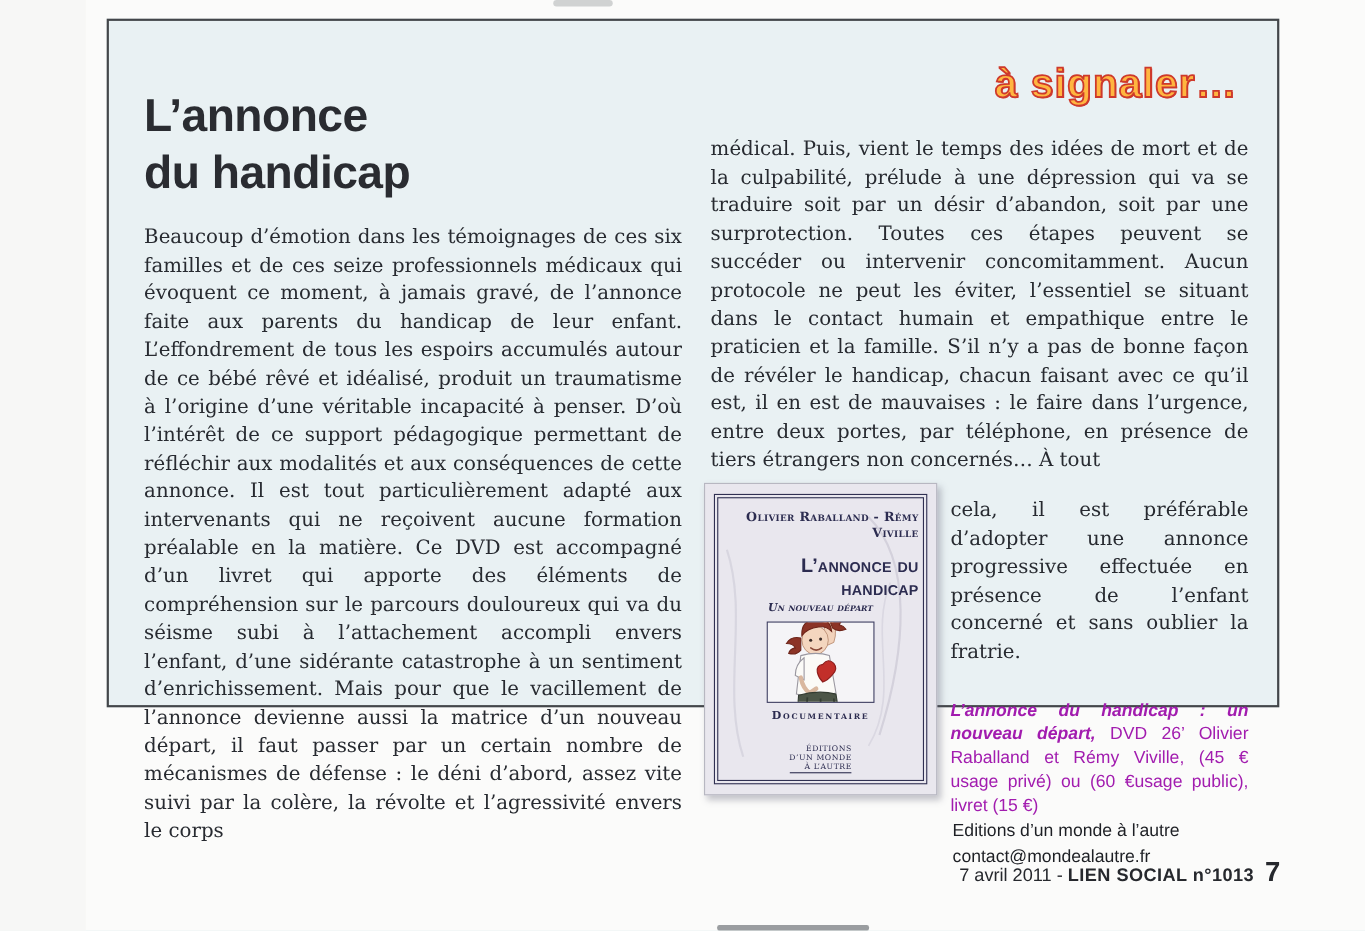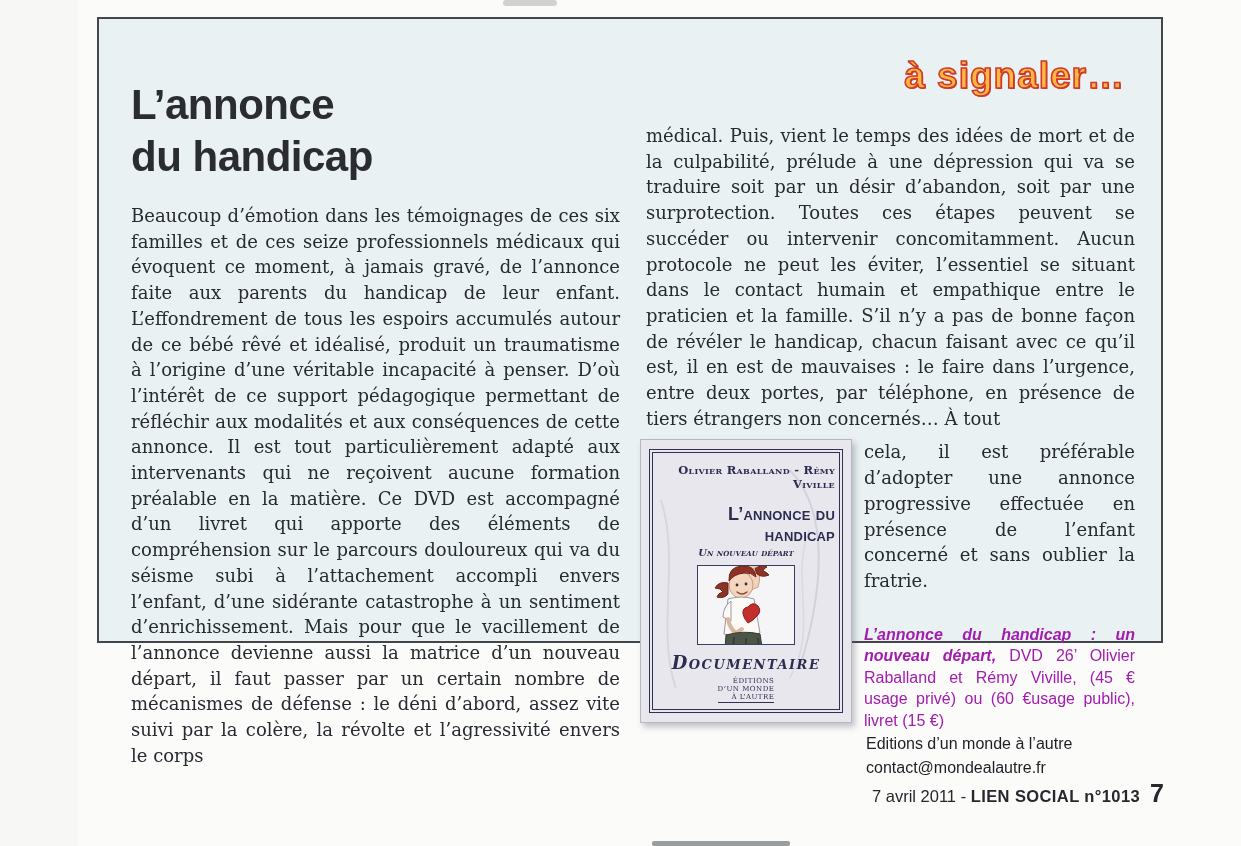--- a/index.html
+++ b/index.html
@@ -58,29 +58,29 @@
     color:#2c2c50;padding:10px 4px 6px;
   }
   .dvd-authors{font-family:"DejaVu Serif",serif;font-variant:small-caps;font-weight:bold;font-size:11.5px;letter-spacing:.3px;}
   .dvd-title{font-family:Liberation Sans, sans-serif;font-variant:small-caps;font-weight:bold;font-size:18px;margin-top:13px;letter-spacing:.2px;}
   .dvd-subtitle{font-family:"DejaVu Serif",serif;font-variant:small-caps;font-weight:bold;font-style:italic;font-size:10px;margin-top:1px;}
   .dvd-art{
     width:98px;height:126px;box-sizing:border-box;margin-top:7px;
     border:1px solid #3c3c60;background:#f5f4f7;
     display:flex;align-items:center;justify-content:center;overflow:hidden;
   }
-  .dvd-genre{font-family:"DejaVu Serif",serif;font-variant:small-caps;font-weight:bold;font-size:18px;margin-top:7px;letter-spacing:1.5px;font-style:italic;}
+  .dvd-genre{font-family:"DejaVu Serif",serif;font-variant:small-caps;font-weight:bold;font-size:10px;margin-top:7px;letter-spacing:1.5px;}
   .dvd-pub{
     font-family:"DejaVu Serif",serif;font-size:7px;line-height:8px;
-    margin-top:4px;text-transform:uppercase;letter-spacing:.5px;
+    margin-top:20px;text-transform:uppercase;letter-spacing:.5px;
     border-bottom:1px solid #303052;padding-bottom:1px;
   }
 
   .media-right{flex:1;padding-left:12px;min-width:0;}
-  .wrap-text{margin-top:0;}
+  .wrap-text{margin-top:12px;}
   .caption{
     margin:30px 0 0 0;font-size:16px;line-height:21.5px;color:#a21caf;
     text-align:justify;
   }
   .caption-lead{font-weight:bold;font-style:italic;}
   .caption-line{margin:2px;font-size:16px;line-height:21.5px;color:#1d1f24;}
 
   .footer{
     position:absolute;top:779px;right:77px;
     display:flex;align-items:baseline;color:#26282d;font-size:16.5px;

